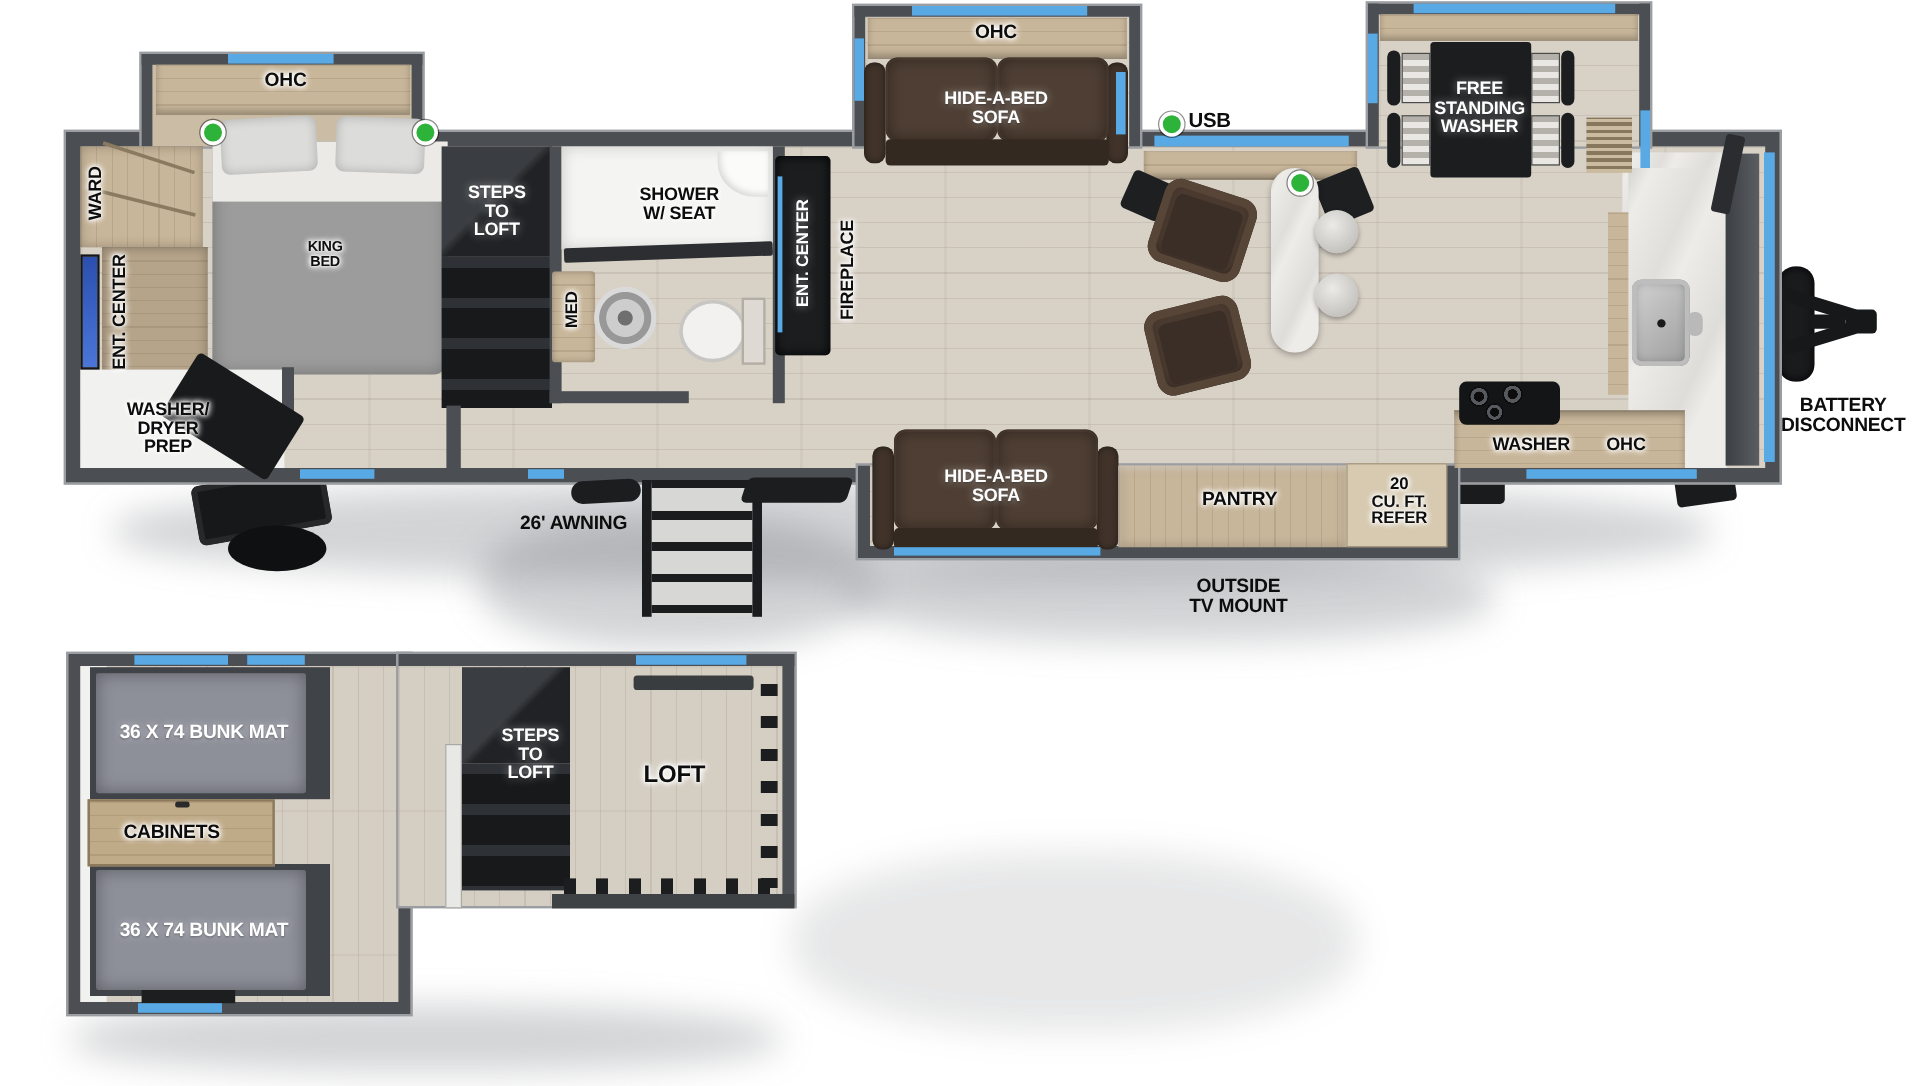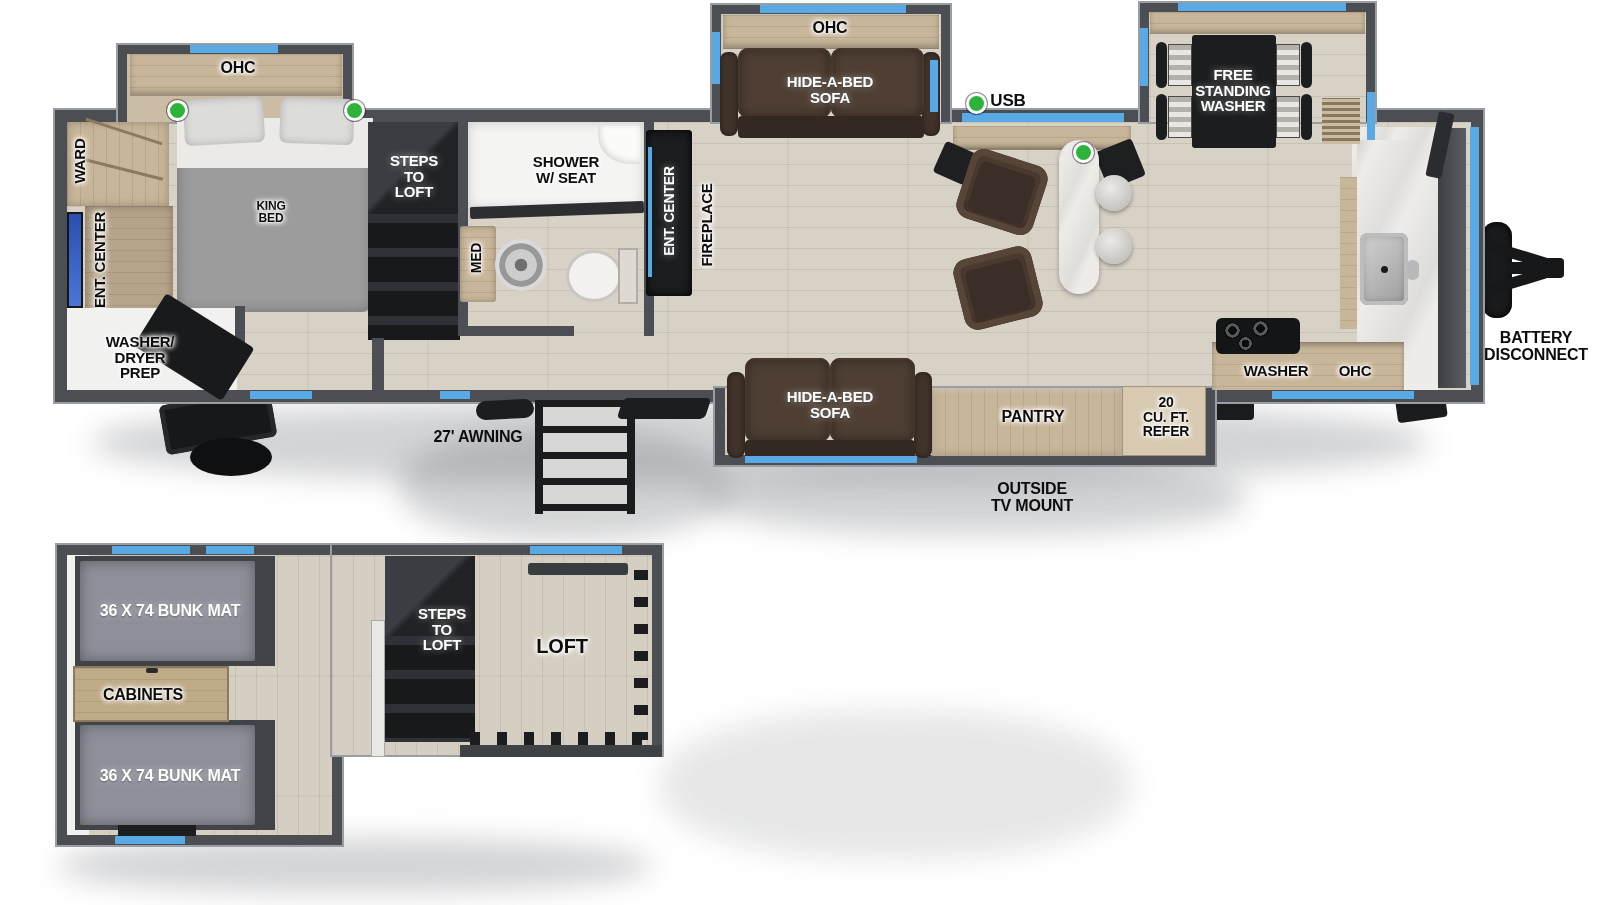--- a/index.html
+++ b/index.html
@@ -229,21 +229,21 @@
   <div class="lbl" style="left:1276px;top:371px;">WASHER</div>
   <div class="lbl" style="left:1355px;top:371px;">OHC</div>
   <div class="lbl" style="left:1033px;top:417px;font-size:16px;">PANTRY</div>
   <div class="lbl" style="left:1166px;top:417px;font-size:14px;">20
 CU. FT.
 REFER</div>
   <div class="lbl w" style="left:830px;top:405px;">HIDE-A-BED
 SOFA</div>
   <div class="lbl plain" style="left:1032px;top:498px;font-size:16px;">OUTSIDE
 TV MOUNT</div>
-  <div class="lbl plain" style="left:478px;top:437px;font-size:16px;">27' AWNING</div>
+  <div class="lbl plain" style="left:478px;top:437px;font-size:16px;">26' AWNING</div>
   <div class="lbl plain" style="left:1536px;top:347px;font-size:16px;">BATTERY
 DISCONNECT</div>
 
   <div class="room woodv" style="left:57px;top:545px;width:285px;height:300px;border-width:10px;z-index:1;"></div>
   <div class="abs white-room" style="left:67px;top:555px;width:22px;height:280px;z-index:2;"></div>
 
   <div class="abs woodv" style="left:332px;top:545px;width:330px;height:210px;border:10px solid #4b4f54;border-left:none;border-bottom:none;box-shadow:0 0 0 2px #9a9da1;z-index:1;"></div>
 
   <div class="win" style="left:112px;top:546px;width:78px;height:8px;"></div>
   <div class="win" style="left:206px;top:546px;width:48px;height:8px;"></div>

